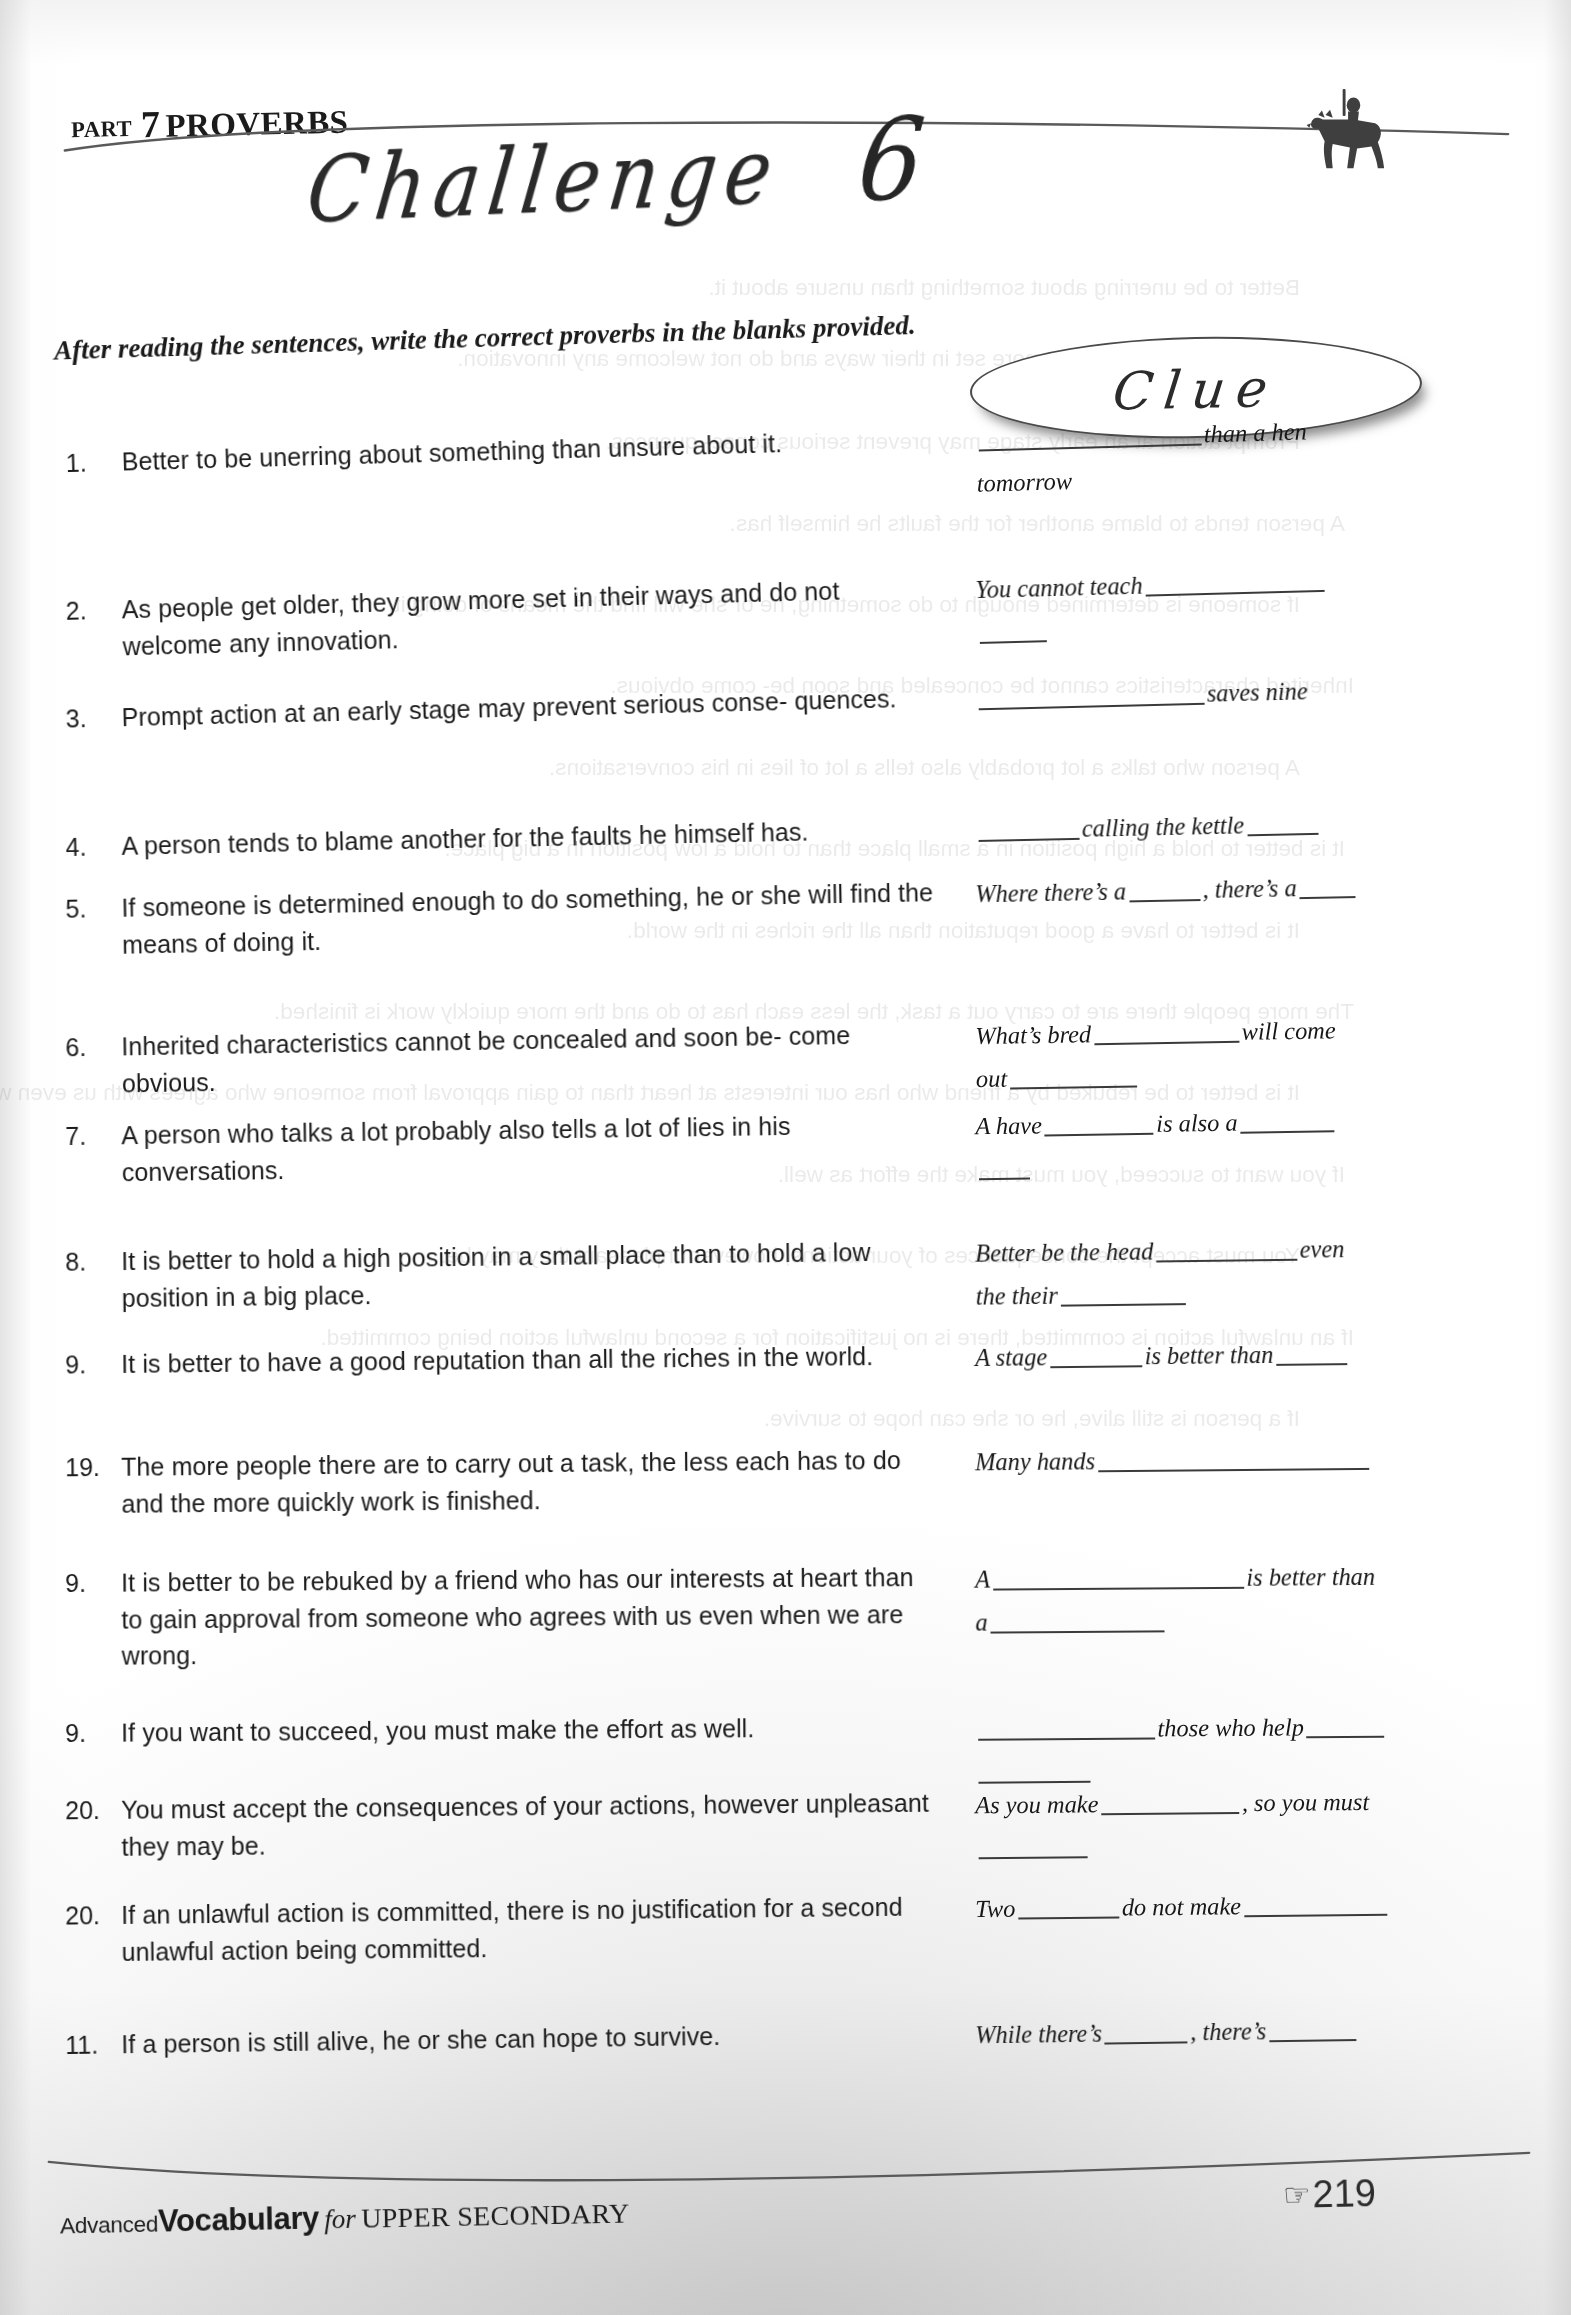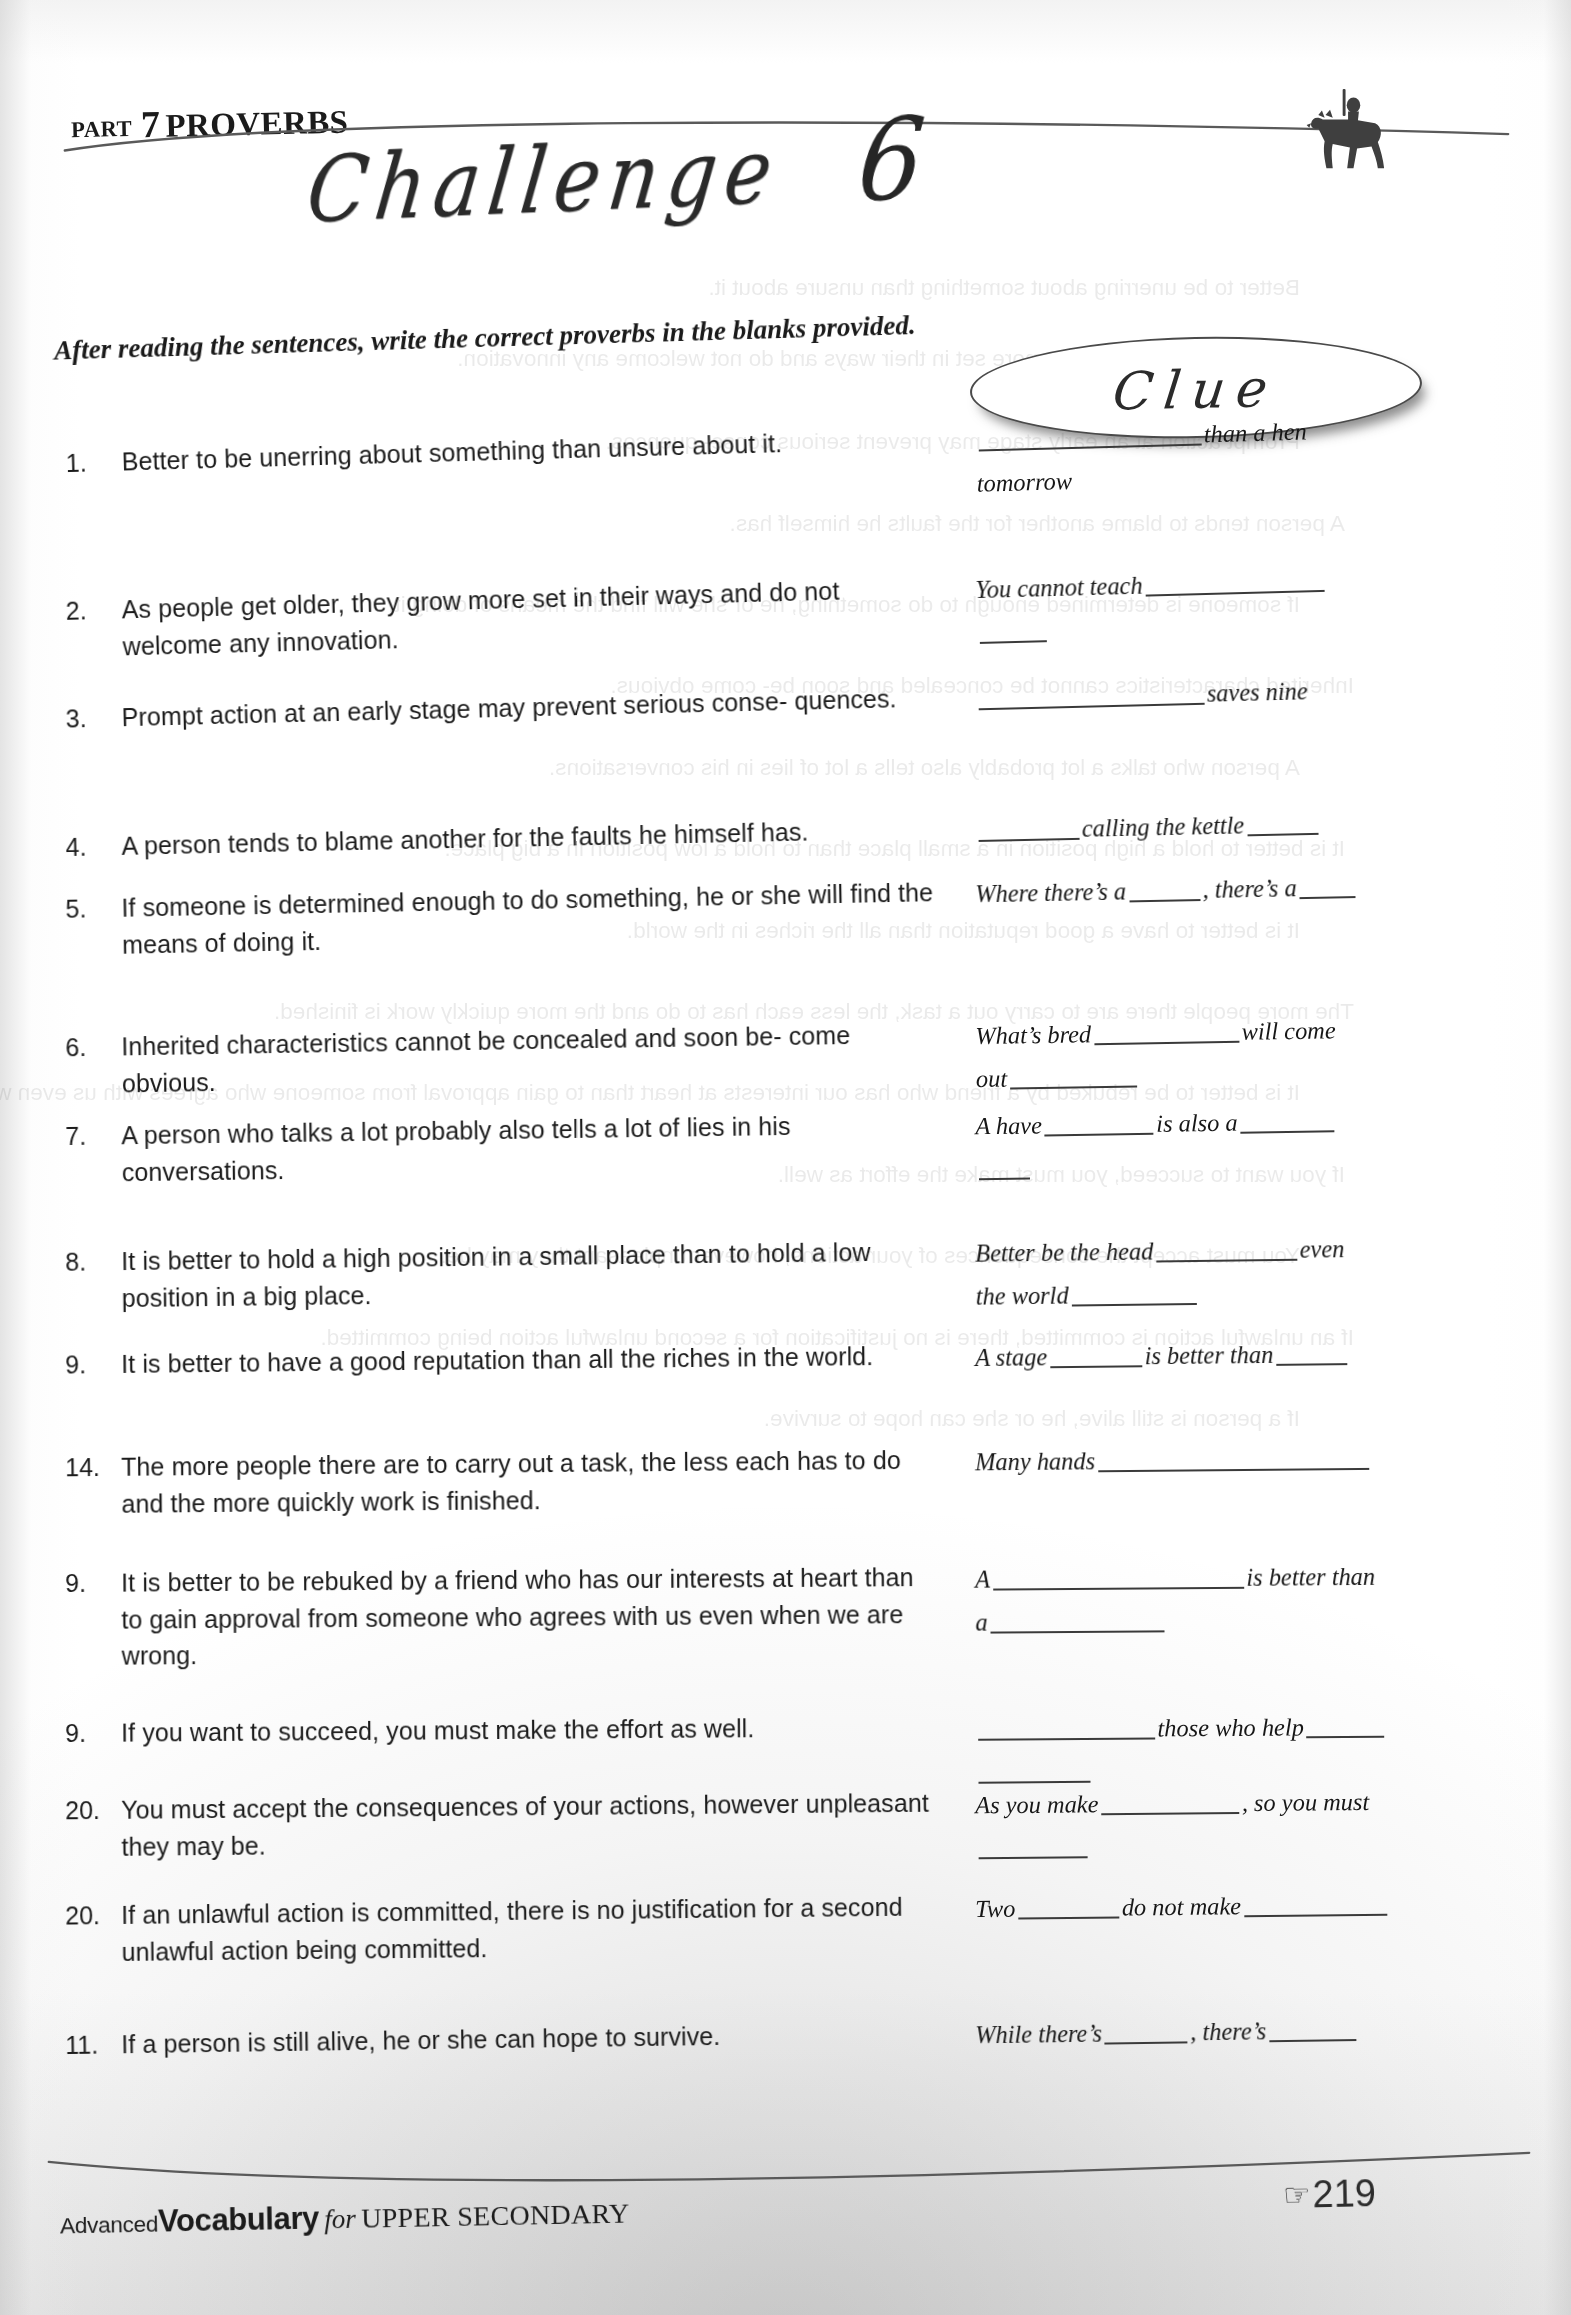--- a/index.html
+++ b/index.html
@@ -360,29 +360,29 @@
         <div class="item-clue"><span>What’s bred</span><span class="blank" style="width: 145px;"></span><span>will come</span><br><span>out</span><span class="blank" style="width: 127px;"></span></div>
       </div>
       <div class="item" style="top: 683px; transform: rotate(-0.8deg);">
         <div class="item-num">7.</div>
         <div class="item-text">A person who talks a lot probably also tells a lot of lies in his conversations.</div>
         <div class="item-clue"><span>A have</span><span class="blank" style="width: 109px;"></span><span>is also a</span><span class="blank" style="width: 94px;"></span><br><span class="blank" style="width: 51px;"></span></div>
       </div>
       <div class="item" style="top: 810px; transform: rotate(-0.7deg);">
         <div class="item-num">8.</div>
         <div class="item-text">It is better to hold a high position in a small place than to hold a low position in a big place.</div>
-        <div class="item-clue"><span>Better be the head</span><span class="blank" style="width: 141px;"></span><span>even</span><br><span>the world</span><span class="blank" style="width: 125px;"></span></div>
+        <div class="item-clue"><span>Better be the head</span><span class="blank" style="width: 141px;"></span><span>even</span><br><span>the their</span><span class="blank" style="width: 125px;"></span></div>
       </div>
       <div class="item" style="top: 914px; transform: rotate(-0.6deg);">
         <div class="item-num">9.</div>
         <div class="item-text">It is better to have a good reputation than all the riches in the world.</div>
         <div class="item-clue"><span>A stage</span><span class="blank" style="width: 92px;"></span><span>is better than</span><span class="blank" style="width: 71px;"></span></div>
       </div>
       <div class="item" style="top: 1018px; transform: rotate(-0.5deg);">
-        <div class="item-num">14.</div>
+        <div class="item-num">19.</div>
         <div class="item-text">The more people there are to carry out a task, the less each has to do and the more quickly work is finished.</div>
         <div class="item-clue"><span>Many hands</span><span class="blank" style="width: 271px;"></span></div>
       </div>
       <div class="item" style="top: 1135px; transform: rotate(-0.4deg);">
         <div class="item-num">9.</div>
         <div class="item-text">It is better to be rebuked by a friend who has our interests at heart than to gain approval from someone who agrees with us even when we are wrong.</div>
         <div class="item-clue"><span>A</span><span class="blank" style="width: 251px;"></span><span>is better than</span><br><span>a</span><span class="blank" style="width: 174px;"></span></div>
       </div>
       <div class="item" style="top: 1285px; transform: rotate(-0.4deg);">
         <div class="item-num">9.</div>

